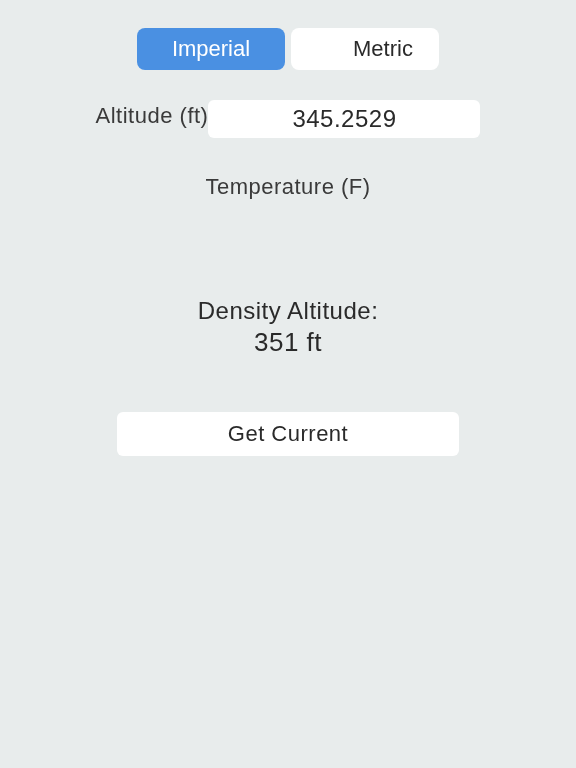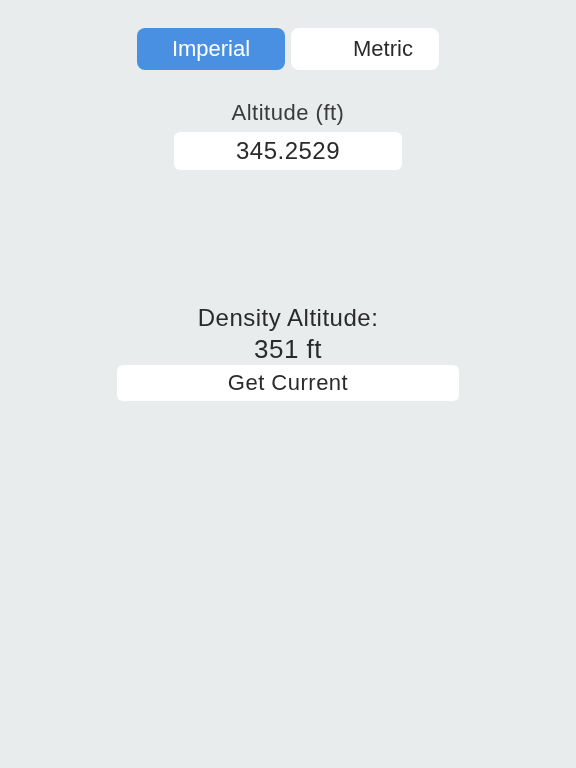--- a/index.html
+++ b/index.html
@@ -39,88 +39,90 @@
       background: #4a90e2;
       color: #fff;
     }
     .tab-inactive {
       background: #fff;
       color: #2a2a2a;
       padding-left: 36px;
     }
     .field-group {
       display: flex;
-      flex-direction: column;
+      flex-direction: row;
       align-items: center;
       margin-bottom: 36px;
     }
     .field-label {
       font-size: 22px;
       color: #3a3a3a;
       margin-bottom: 6px;
       font-weight: 400;
     }
     .field-input {
-      width: 228px;
+      width: 272px;
       height: 38px;
       background: #fff;
       border: none;
       border-radius: 6px;
       font-size: 24px;
       text-align: center;
       color: #2a2a2a;
       font-family: inherit;
       letter-spacing: 0.5px;
     }
     .results {
       display: flex;
       flex-direction: column;
       align-items: center;
-      margin-top: 24px;
+      margin-top: 17px;
     }
     .result-label {
       font-size: 24px;
       color: #2a2a2a;
       margin-top: 2px;
     }
     .result-value {
       font-size: 26px;
       color: #2a2a2a;
       margin-top: 2px;
     }
     .result-value-bold {
       font-weight: 700;
     }
     .get-current {
       width: 342px;
-      height: 36px;
+      height: 44px;
       background: #fff;
       border: none;
       border-radius: 6px;
       font-size: 22px;
       color: #2a2a2a;
       cursor: pointer;
+      margin-top: 54px;
       font-family: inherit;
       letter-spacing: 0.5px;
     }
   </style>
 </head>
 <body>
 
 <div class="tabs">
   <button class="tab tab-active">Imperial</button>
   <button class="tab tab-inactive">Metric</button>
 </div>
 
 <div class="field-group">
   <div class="field-label">Altitude (ft)</div>
   <input class="field-input" value="345.2529" style="">
 </div>
 
 <div class="field-group">
+  <div class="field-label">Temperature (F)</div>
 </div>
 
 <div class="field-group">
 </div>
 
 <div class="results">
   <div class="result-label">Density Altitude:</div>
   <div class="result-value">351 ft</div>
 </div>
 

